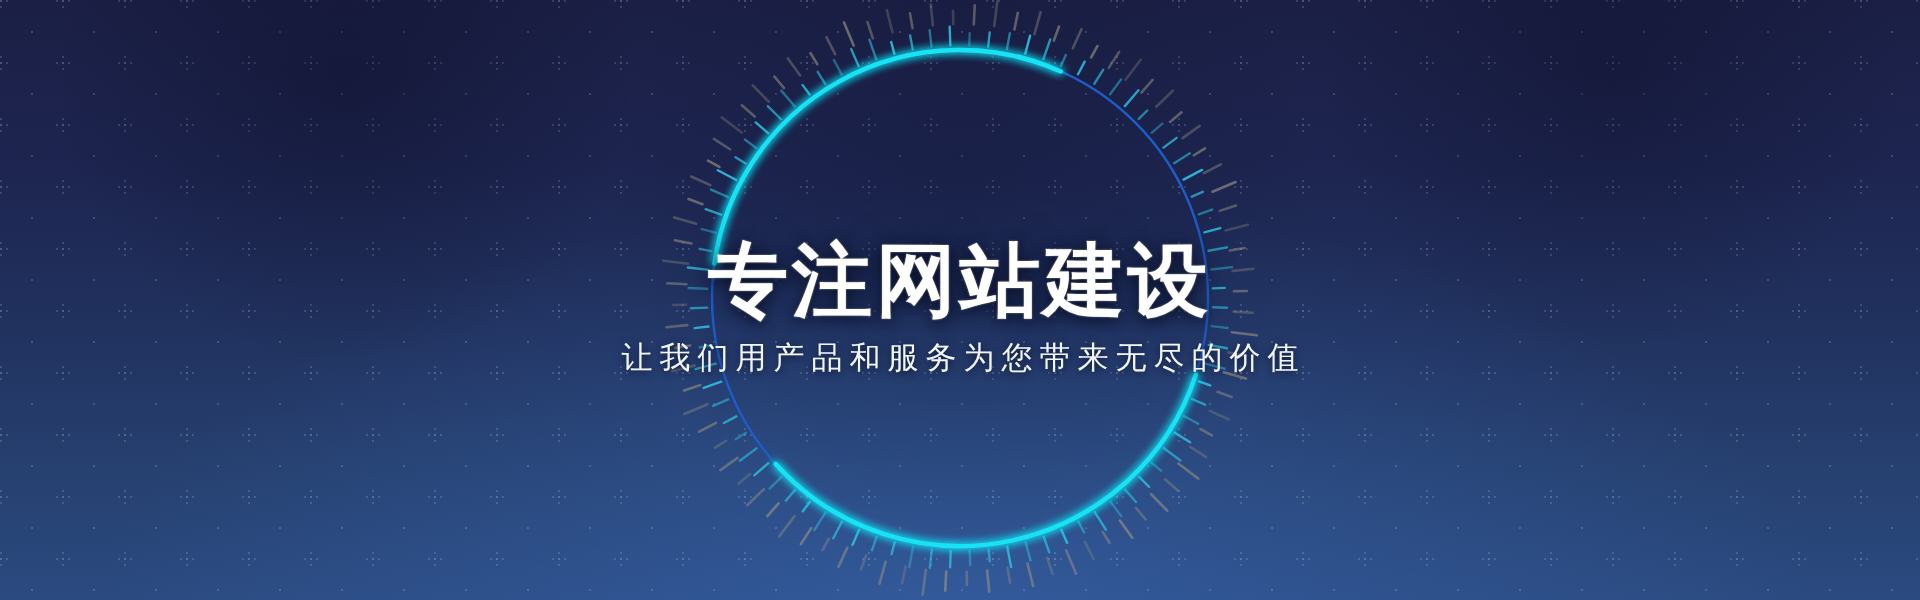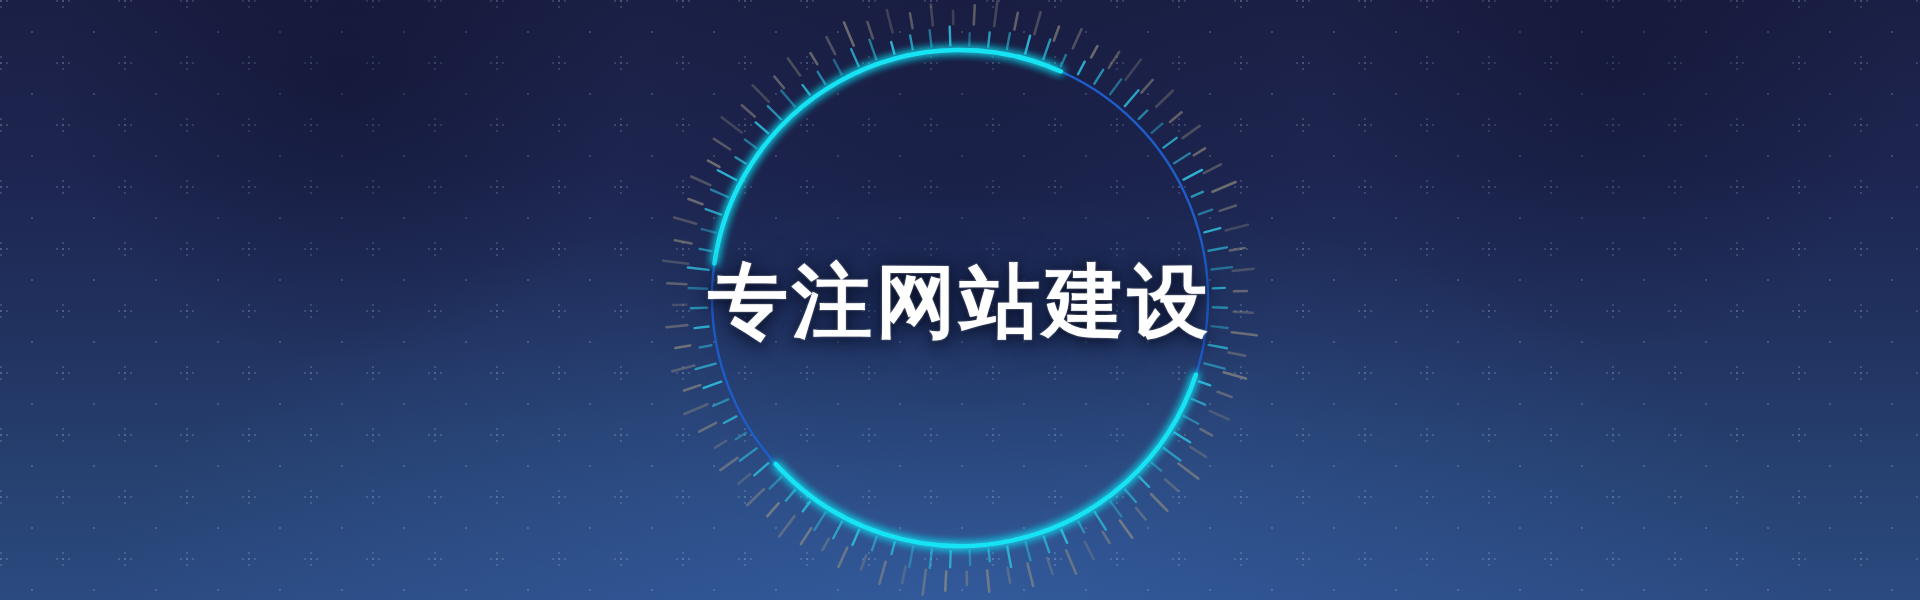--- a/index.html
+++ b/index.html
@@ -309,15 +309,16 @@
       </g>
     <circle id="ring-base" fill="none" stroke-width="2.4" cx="960" cy="298" r="248" stroke="#1e5cc8"></circle>
     <g id="accent-arcs">
         <path d="M 714.4135189520906 263.4850709619037 A 248 248 0 0 1 1060.8706874827985 71.440726504635" fill="none" stroke="#15e4f5" stroke-width="4.5" stroke-linecap="round" filter="url(#glow)"></path>
         <path d="M 1195.862016041198 374.63621460498695 A 248 248 0 0 1 775.7000832816063 463.94439037699686" fill="none" stroke="#15e4f5" stroke-width="4.5" stroke-linecap="round" filter="url(#glow)"></path>
       </g>
   </svg>
 
   <div class="content">
     <h1 class="title">专注网站建设</h1>
+    <div class="tagline">让我们用产品和服务为您带来无尽的价值</div>
   </div>
 
 </div>
 
 </body></html>

